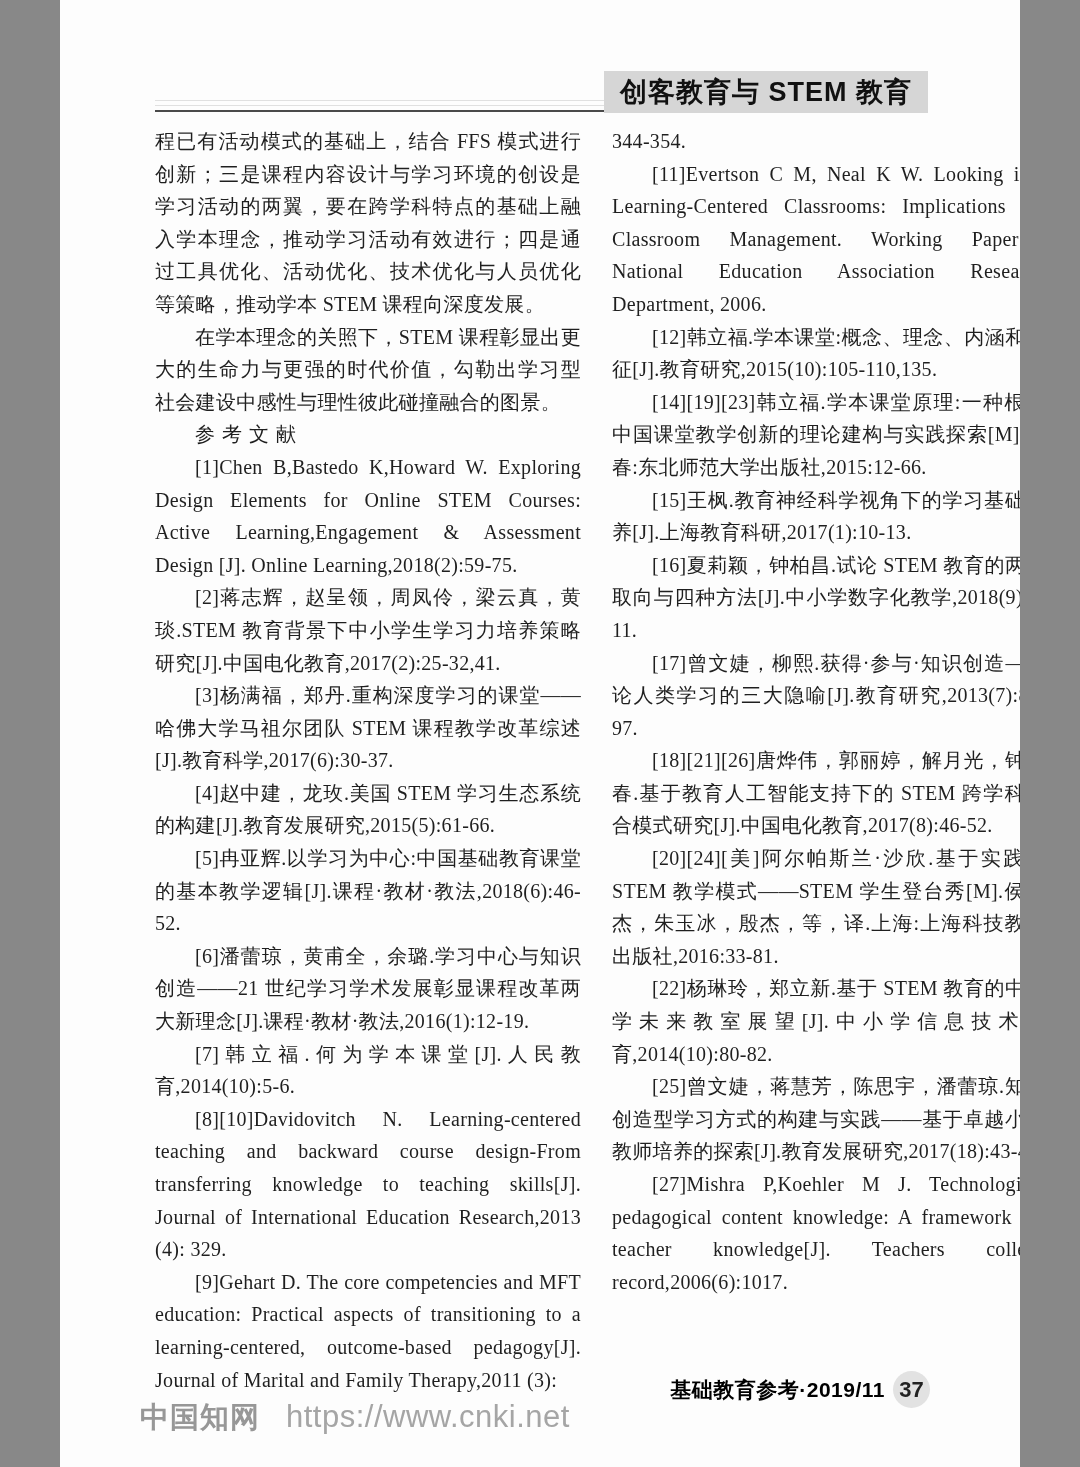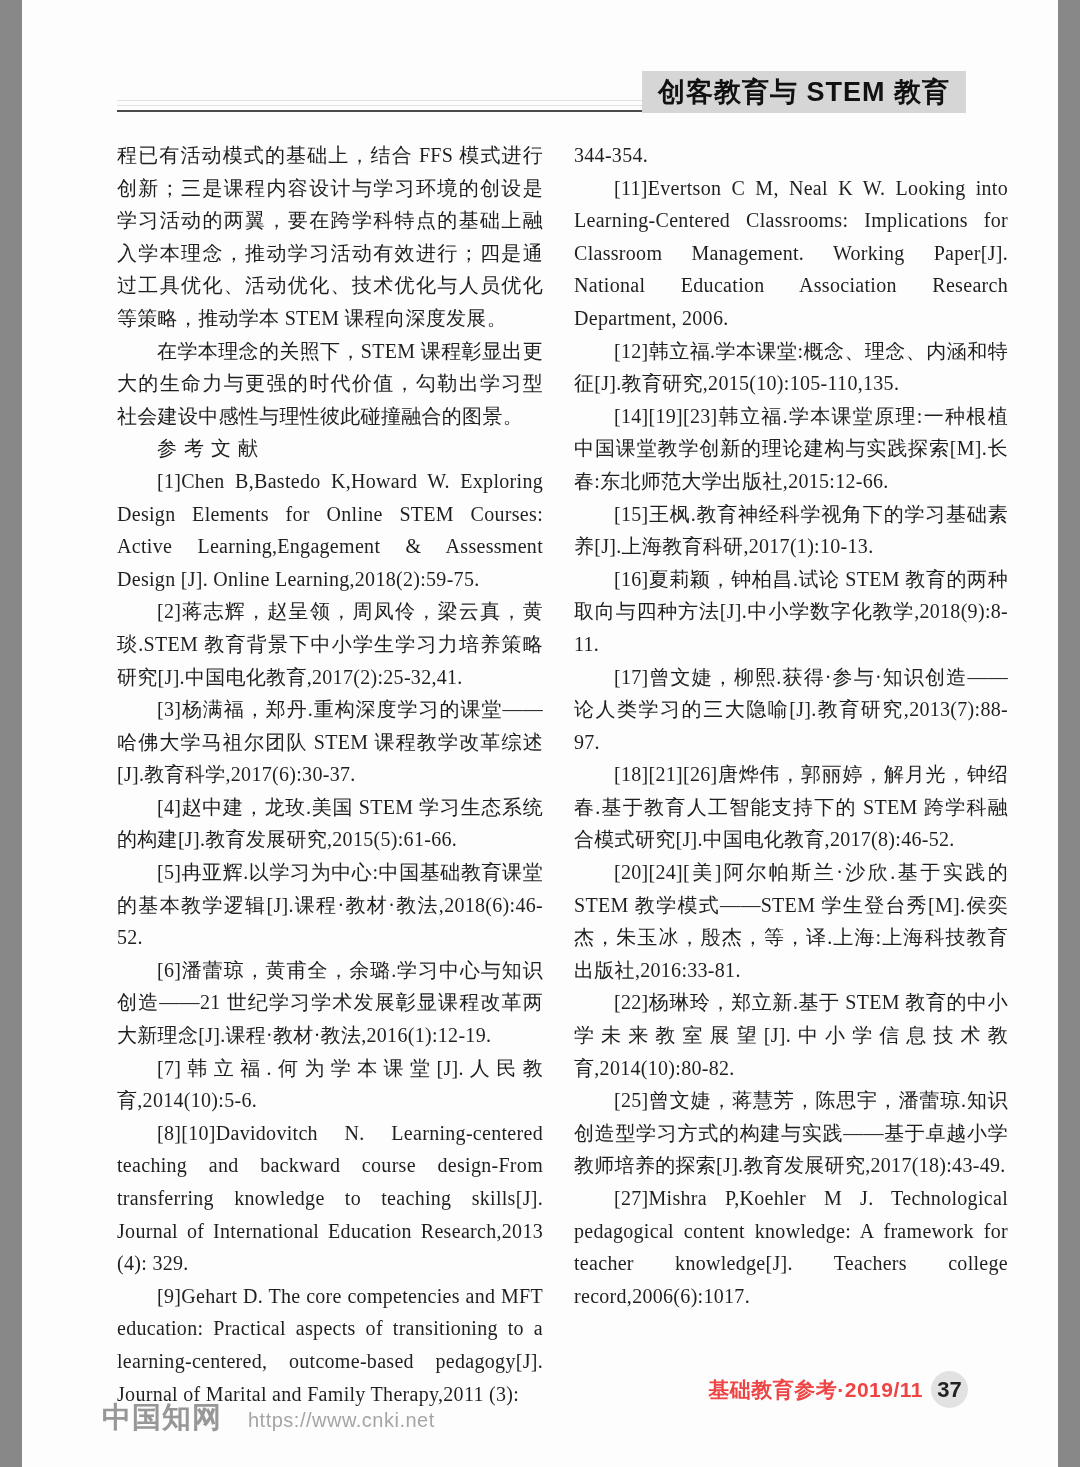--- a/index.html
+++ b/index.html
@@ -2,21 +2,21 @@
 <html><head>
 <meta charset="utf-8">
 <style>
   html,body{margin:0;padding:0;}
   body{
     background:#888;
     font-family:"Liberation Serif","DejaVu Serif",serif;
   }
   .page{
     position:relative;
-    width:1036px;height:1467px;
+    width:960px;height:1467px;
     margin:0 auto;
     background:#fdfdfd;
     color:#1f1f1f;
     overflow:hidden;
   }
   
   .hairline{
     position:absolute;left:95px;right:92px;height:1px;
     background:#e0e0e0;
   }
@@ -31,56 +31,56 @@
     background:#d6d6d6;
     display:flex;align-items:center;
     padding:0 16px;
     font-family:"Liberation Sans","DejaVu Sans",sans-serif;
     font-weight:bold;font-size:27px;color:#111;
     letter-spacing:1px;
     z-index:2;
   }
   
   .col{
-    position:absolute;top:139px;
+    position:absolute;top:125px;
     font-size:20px;line-height:32.6px;
     text-align:justify;
     letter-spacing:0.3px;
   }
   .col-left{left:95px;width:426px;}
   .col-right{left:552px;width:434px;}
   .col p{margin:0;}
   .ind{text-indent:2em;}
   .cont{text-indent:0;}
   .ref-head{text-indent:2em;letter-spacing:0.35em;}
   .editor{text-align:right;text-indent:0;padding-right:4px;}
   
   .footer{
     position:absolute;right:90px;top:1371px;
     display:flex;align-items:center;gap:8px;
     font-family:"Liberation Sans","DejaVu Sans",sans-serif;
   }
   .footer-journal{
-    font-size:21px;font-weight:bold;color:#ef4444;
+    font-size:21px;font-weight:bold;color:#000000;
     letter-spacing:0.5px;
   }
   .page-badge{
     width:37px;height:37px;border-radius:50%;
     background:#e2e2e2;
     display:flex;align-items:center;justify-content:center;
     font-size:22px;font-weight:bold;color:#222;
   }
   
   .watermark{
     position:absolute;left:36px;top:1398px;
     display:flex;align-items:baseline;gap:26px;
     font-family:"Liberation Sans","DejaVu Sans",sans-serif;
   }
   .wm-brand{font-size:29px;color:#979797;font-weight:bold;letter-spacing:1px;margin-left:44px;}
-  .wm-url{font-size:20px;color:#a5a5a5;letter-spacing:0.5px;}
+  .wm-url{font-size:31px;color:#a5a5a5;letter-spacing:0.5px;}
 </style>
 </head>
 <body>
 
 <div class="page">
 
   <div class="hairline hair1"></div>
   <div class="hairline hair2"></div>
   <div class="header-rule"></div>
   <div class="section-badge">

